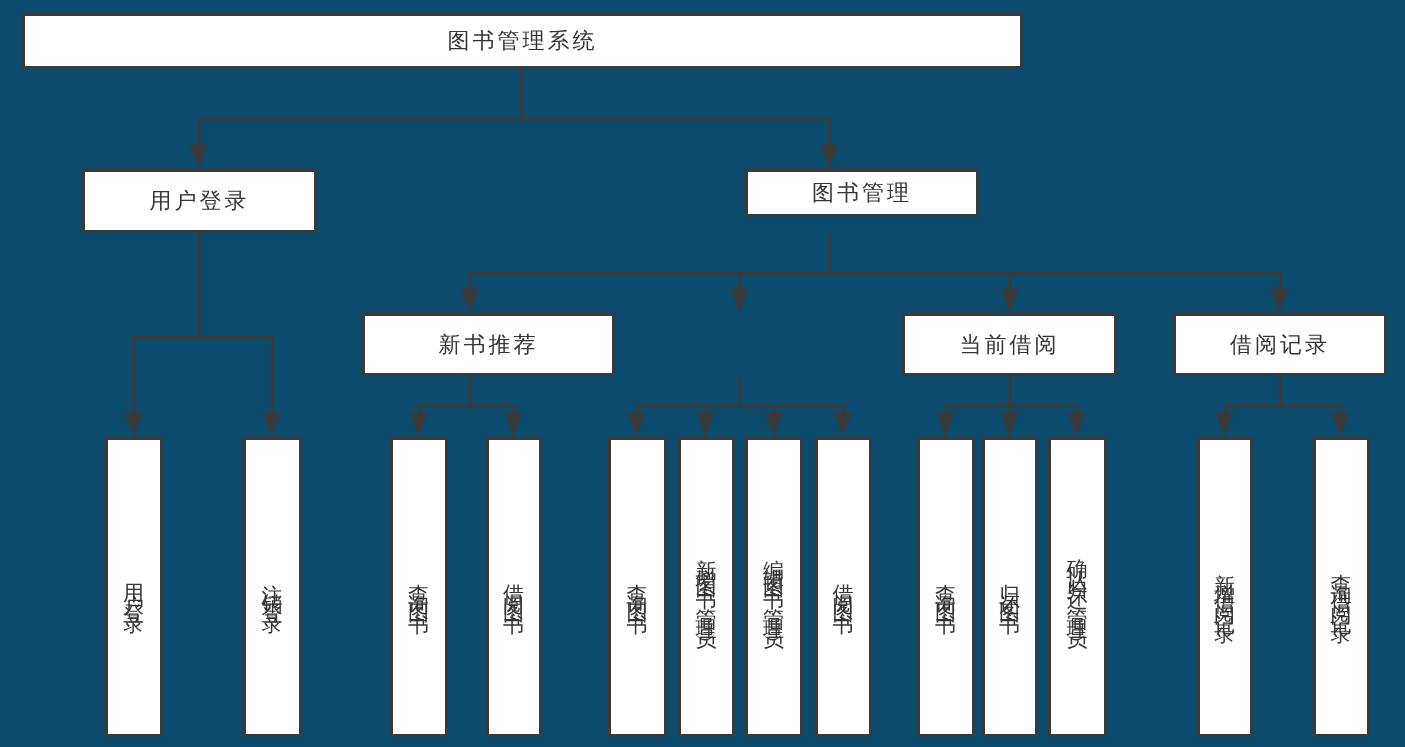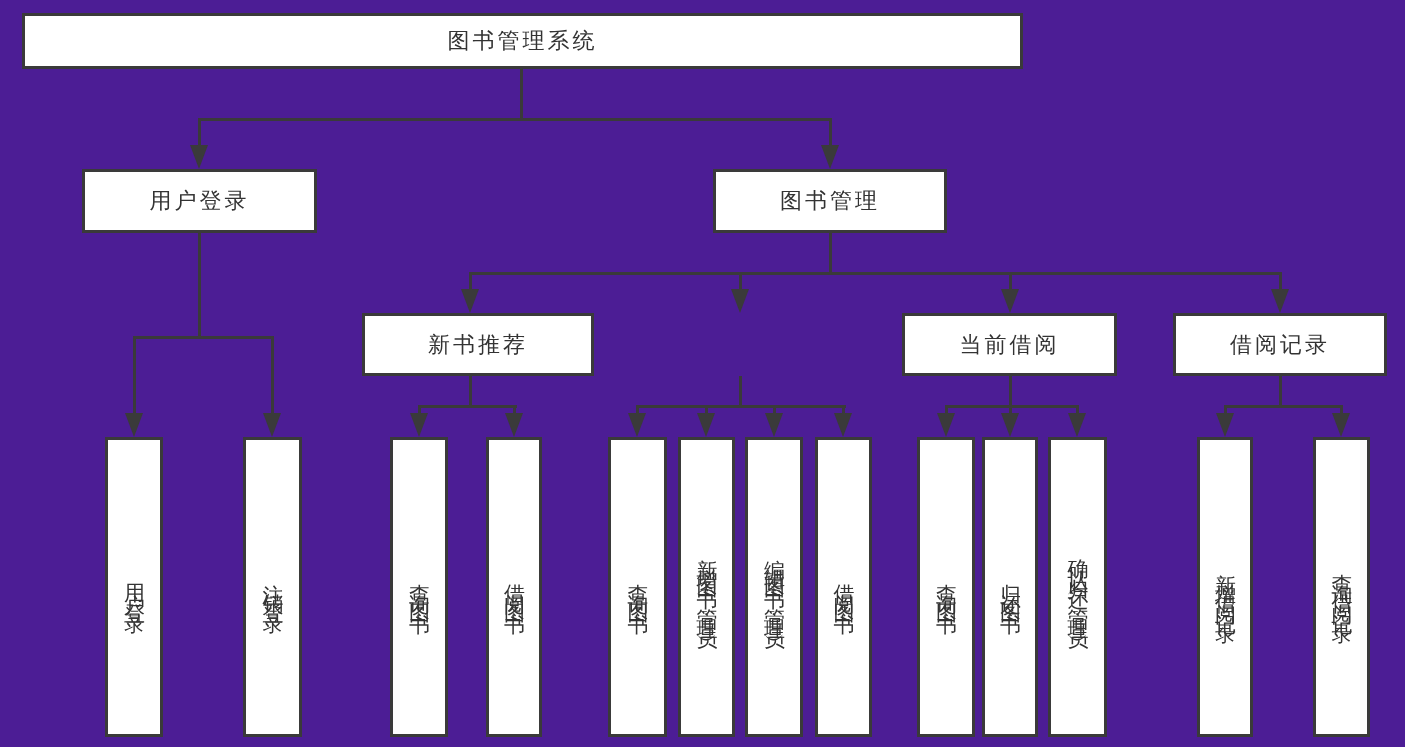--- a/index.html
+++ b/index.html
@@ -1,18 +1,18 @@
 <!DOCTYPE html>
 <html><head>
 <meta charset="utf-8">
 <style>
   html,body{margin:0;padding:0;background:#fff;}
   #stage{
-    position:relative;width:1405px;height:747px;background:#4c1d95;overflow:hidden;
-    font-family:Liberation Serif, serif;color:#333;
+    position:relative;width:1405px;height:747px;background:#0c4a6e;overflow:hidden;
+    font-family:Liberation Sans, sans-serif;color:#333;
   }
   .box{
     position:absolute;box-sizing:border-box;border:3px solid #3a3a3a;background:#fff;
     display:flex;align-items:center;justify-content:center;
     font-size:22px;letter-spacing:3px;color:#333;white-space:nowrap;
   }
   .vbox{
     font-size:21px;letter-spacing:10px;white-space:normal;
   }
   .vbox span{
@@ -40,21 +40,21 @@
   <div class="vl" style="left:520px;top:69px;height:49px"></div>
   <div class="hl" style="left:198px;top:118px;width:634px"></div>
   <div class="vl" style="left:198px;top:118px;height:29px"></div>
   <div class="ar" style="left:190px;top:145px"></div>
   <div class="vl" style="left:829px;top:118px;height:29px"></div>
   <div class="ar" style="left:821px;top:145px"></div>
 
   <div class="box" style="left:82px;top:169px;width:235px;height:64px">
     <span>用户登录</span>
   </div>
-  <div class="box" style="left:713px;top:169px;width:234px;height:64px">
+  <div class="box" style="left:745px;top:169px;width:234px;height:48px">
     <span>图书管理</span>
   </div>
 
   <div class="vl" style="left:198px;top:233px;height:103px"></div>
   <div class="hl" style="left:133px;top:336px;width:141px"></div>
   <div class="vl" style="left:133px;top:336px;height:78px"></div>
   <div class="ar" style="left:125px;top:413px"></div>
   <div class="vl" style="left:271px;top:336px;height:78px"></div>
   <div class="ar" style="left:263px;top:413px"></div>
 
@@ -62,21 +62,21 @@
   <div class="hl" style="left:469px;top:272px;width:813px"></div>
   <div class="vl" style="left:469px;top:272px;height:20px"></div>
   <div class="ar" style="left:461px;top:289px"></div>
   <div class="vl" style="left:739px;top:272px;height:20px"></div>
   <div class="ar" style="left:731px;top:289px"></div>
   <div class="vl" style="left:1009px;top:272px;height:20px"></div>
   <div class="ar" style="left:1001px;top:289px"></div>
   <div class="vl" style="left:1279px;top:272px;height:20px"></div>
   <div class="ar" style="left:1271px;top:289px"></div>
 
-  <div class="box" style="left:362px;top:313px;width:232px;height:63px">
+  <div class="box" style="left:362px;top:313px;width:253px;height:63px">
     <span>新书推荐</span>
   </div>
   <div class="box" style="left:1173px;top:313px;width:214px;height:63px">
     <span>借阅记录</span>
   </div>
   <div class="box" style="left:902px;top:313px;width:215px;height:63px">
     <span>当前借阅</span>
   </div>
 
   <div class="vl" style="left:469px;top:376px;height:29px"></div>

